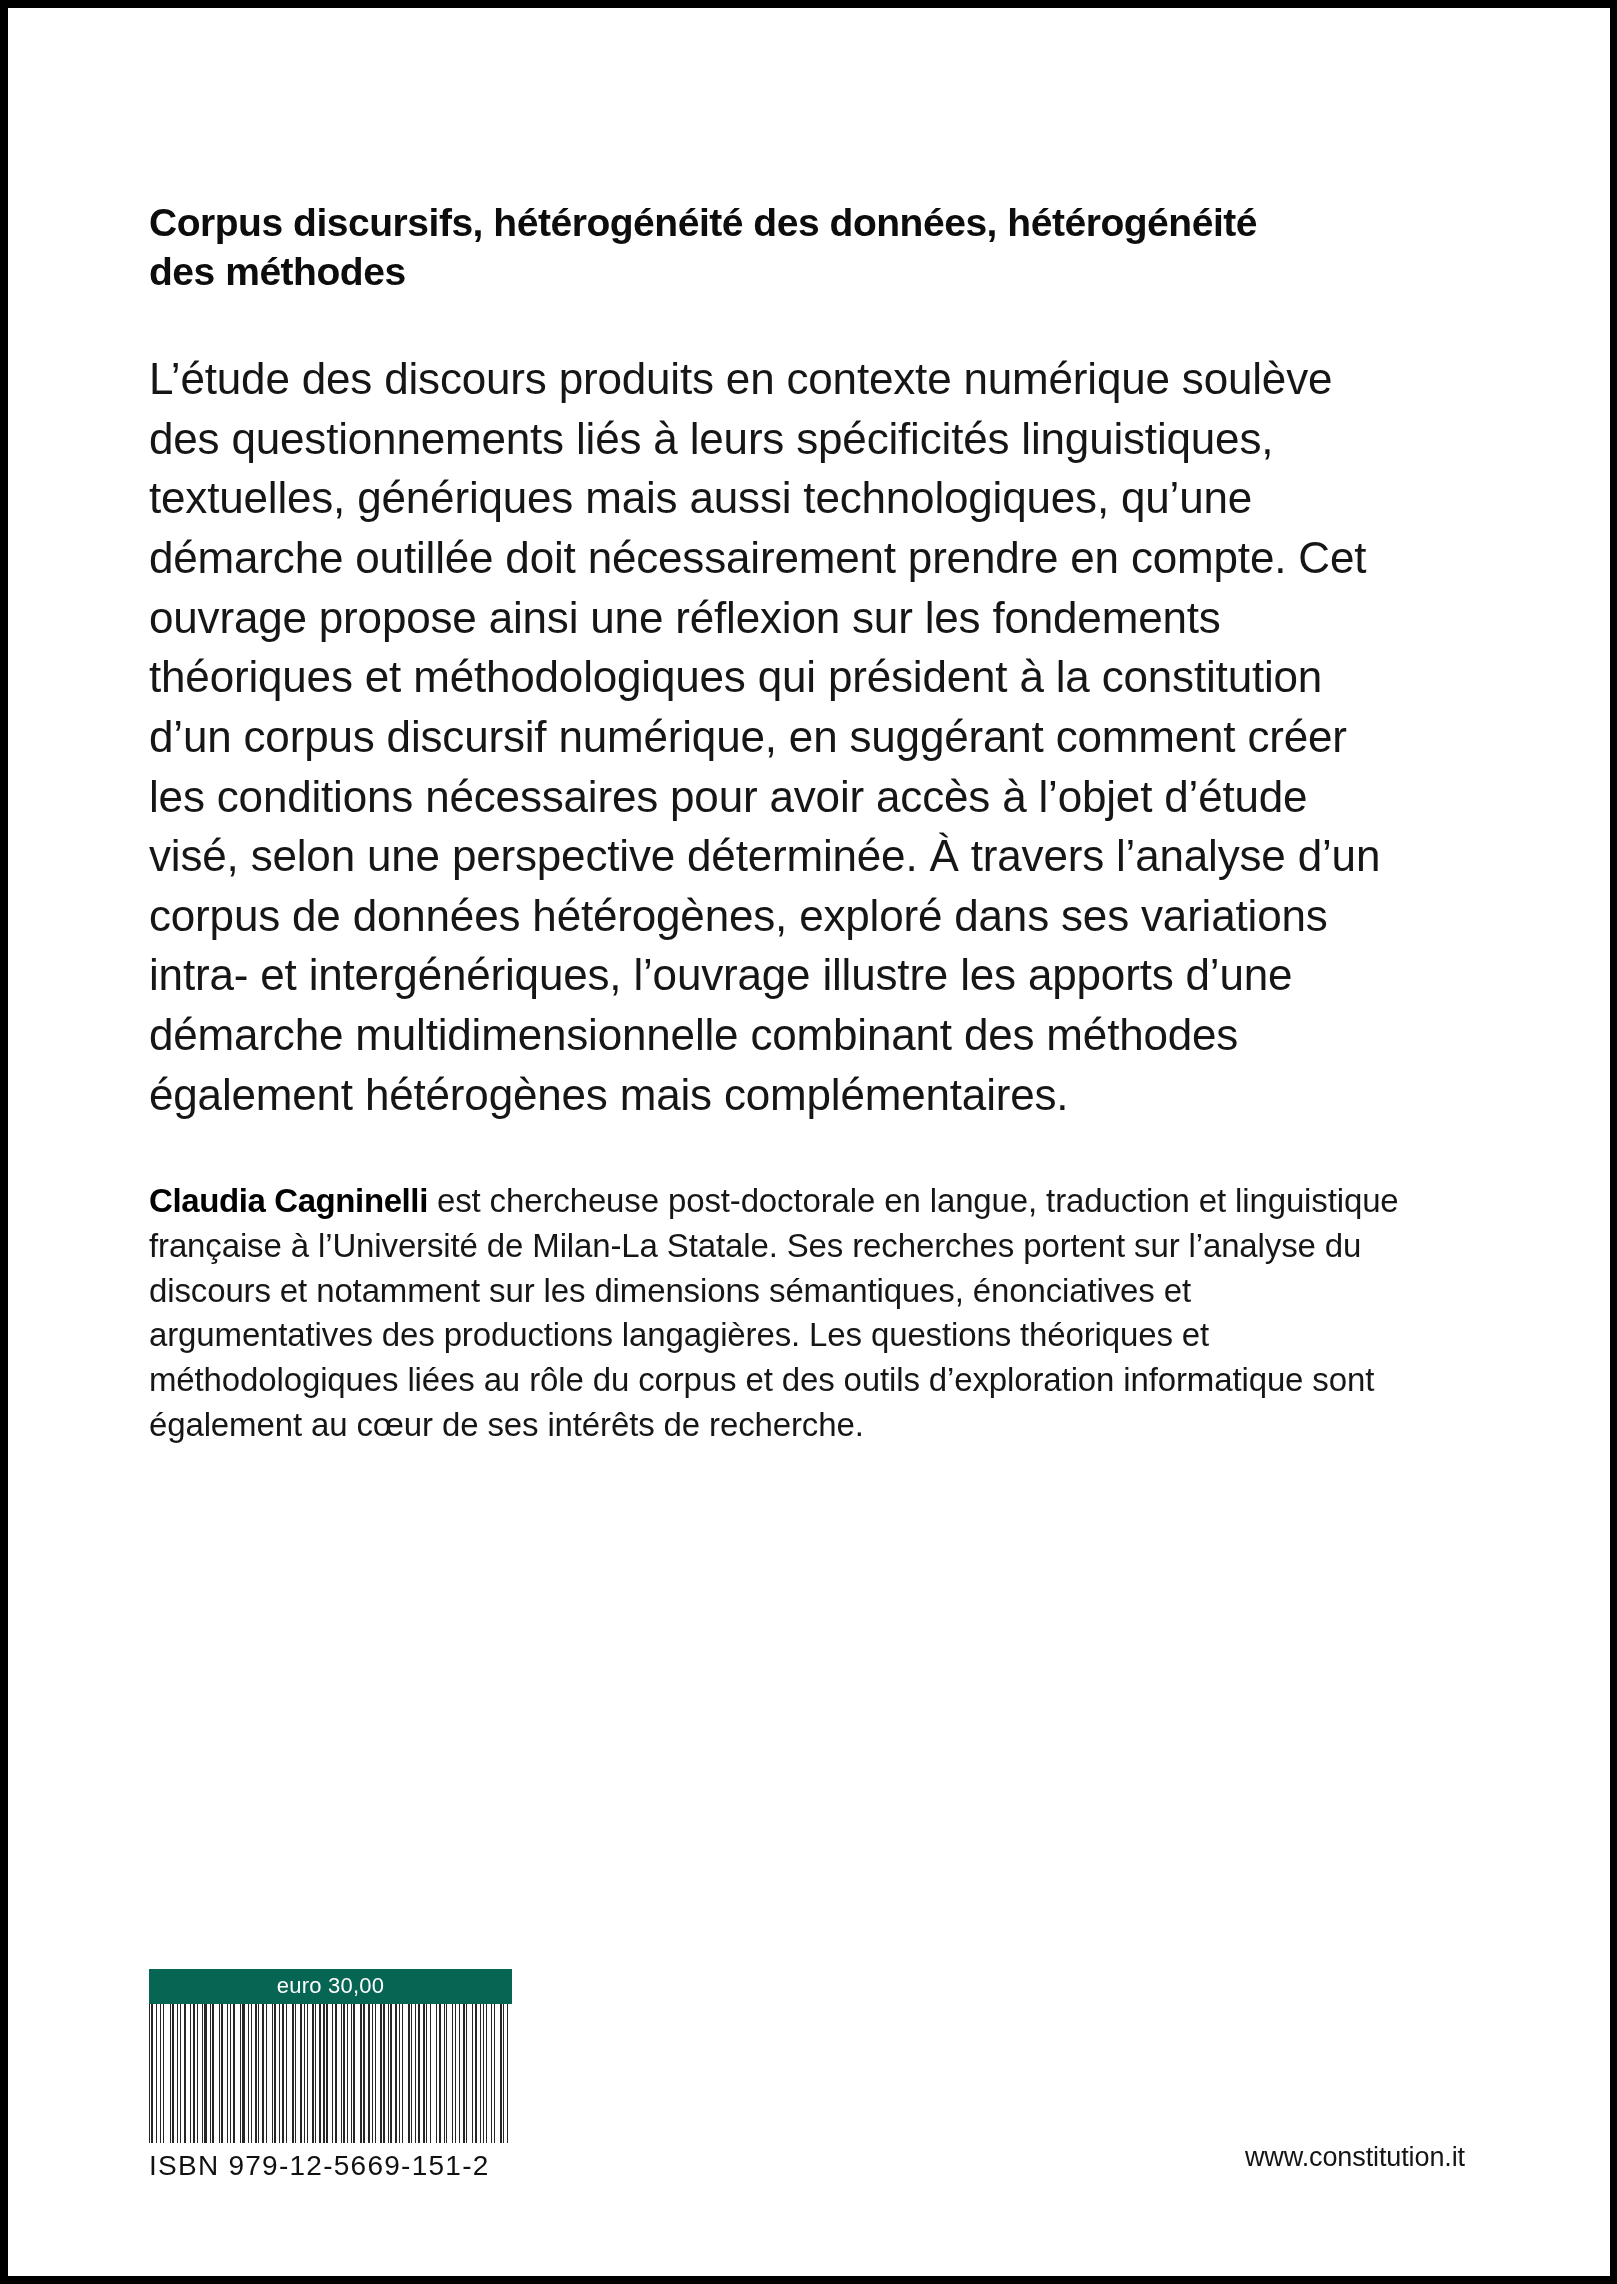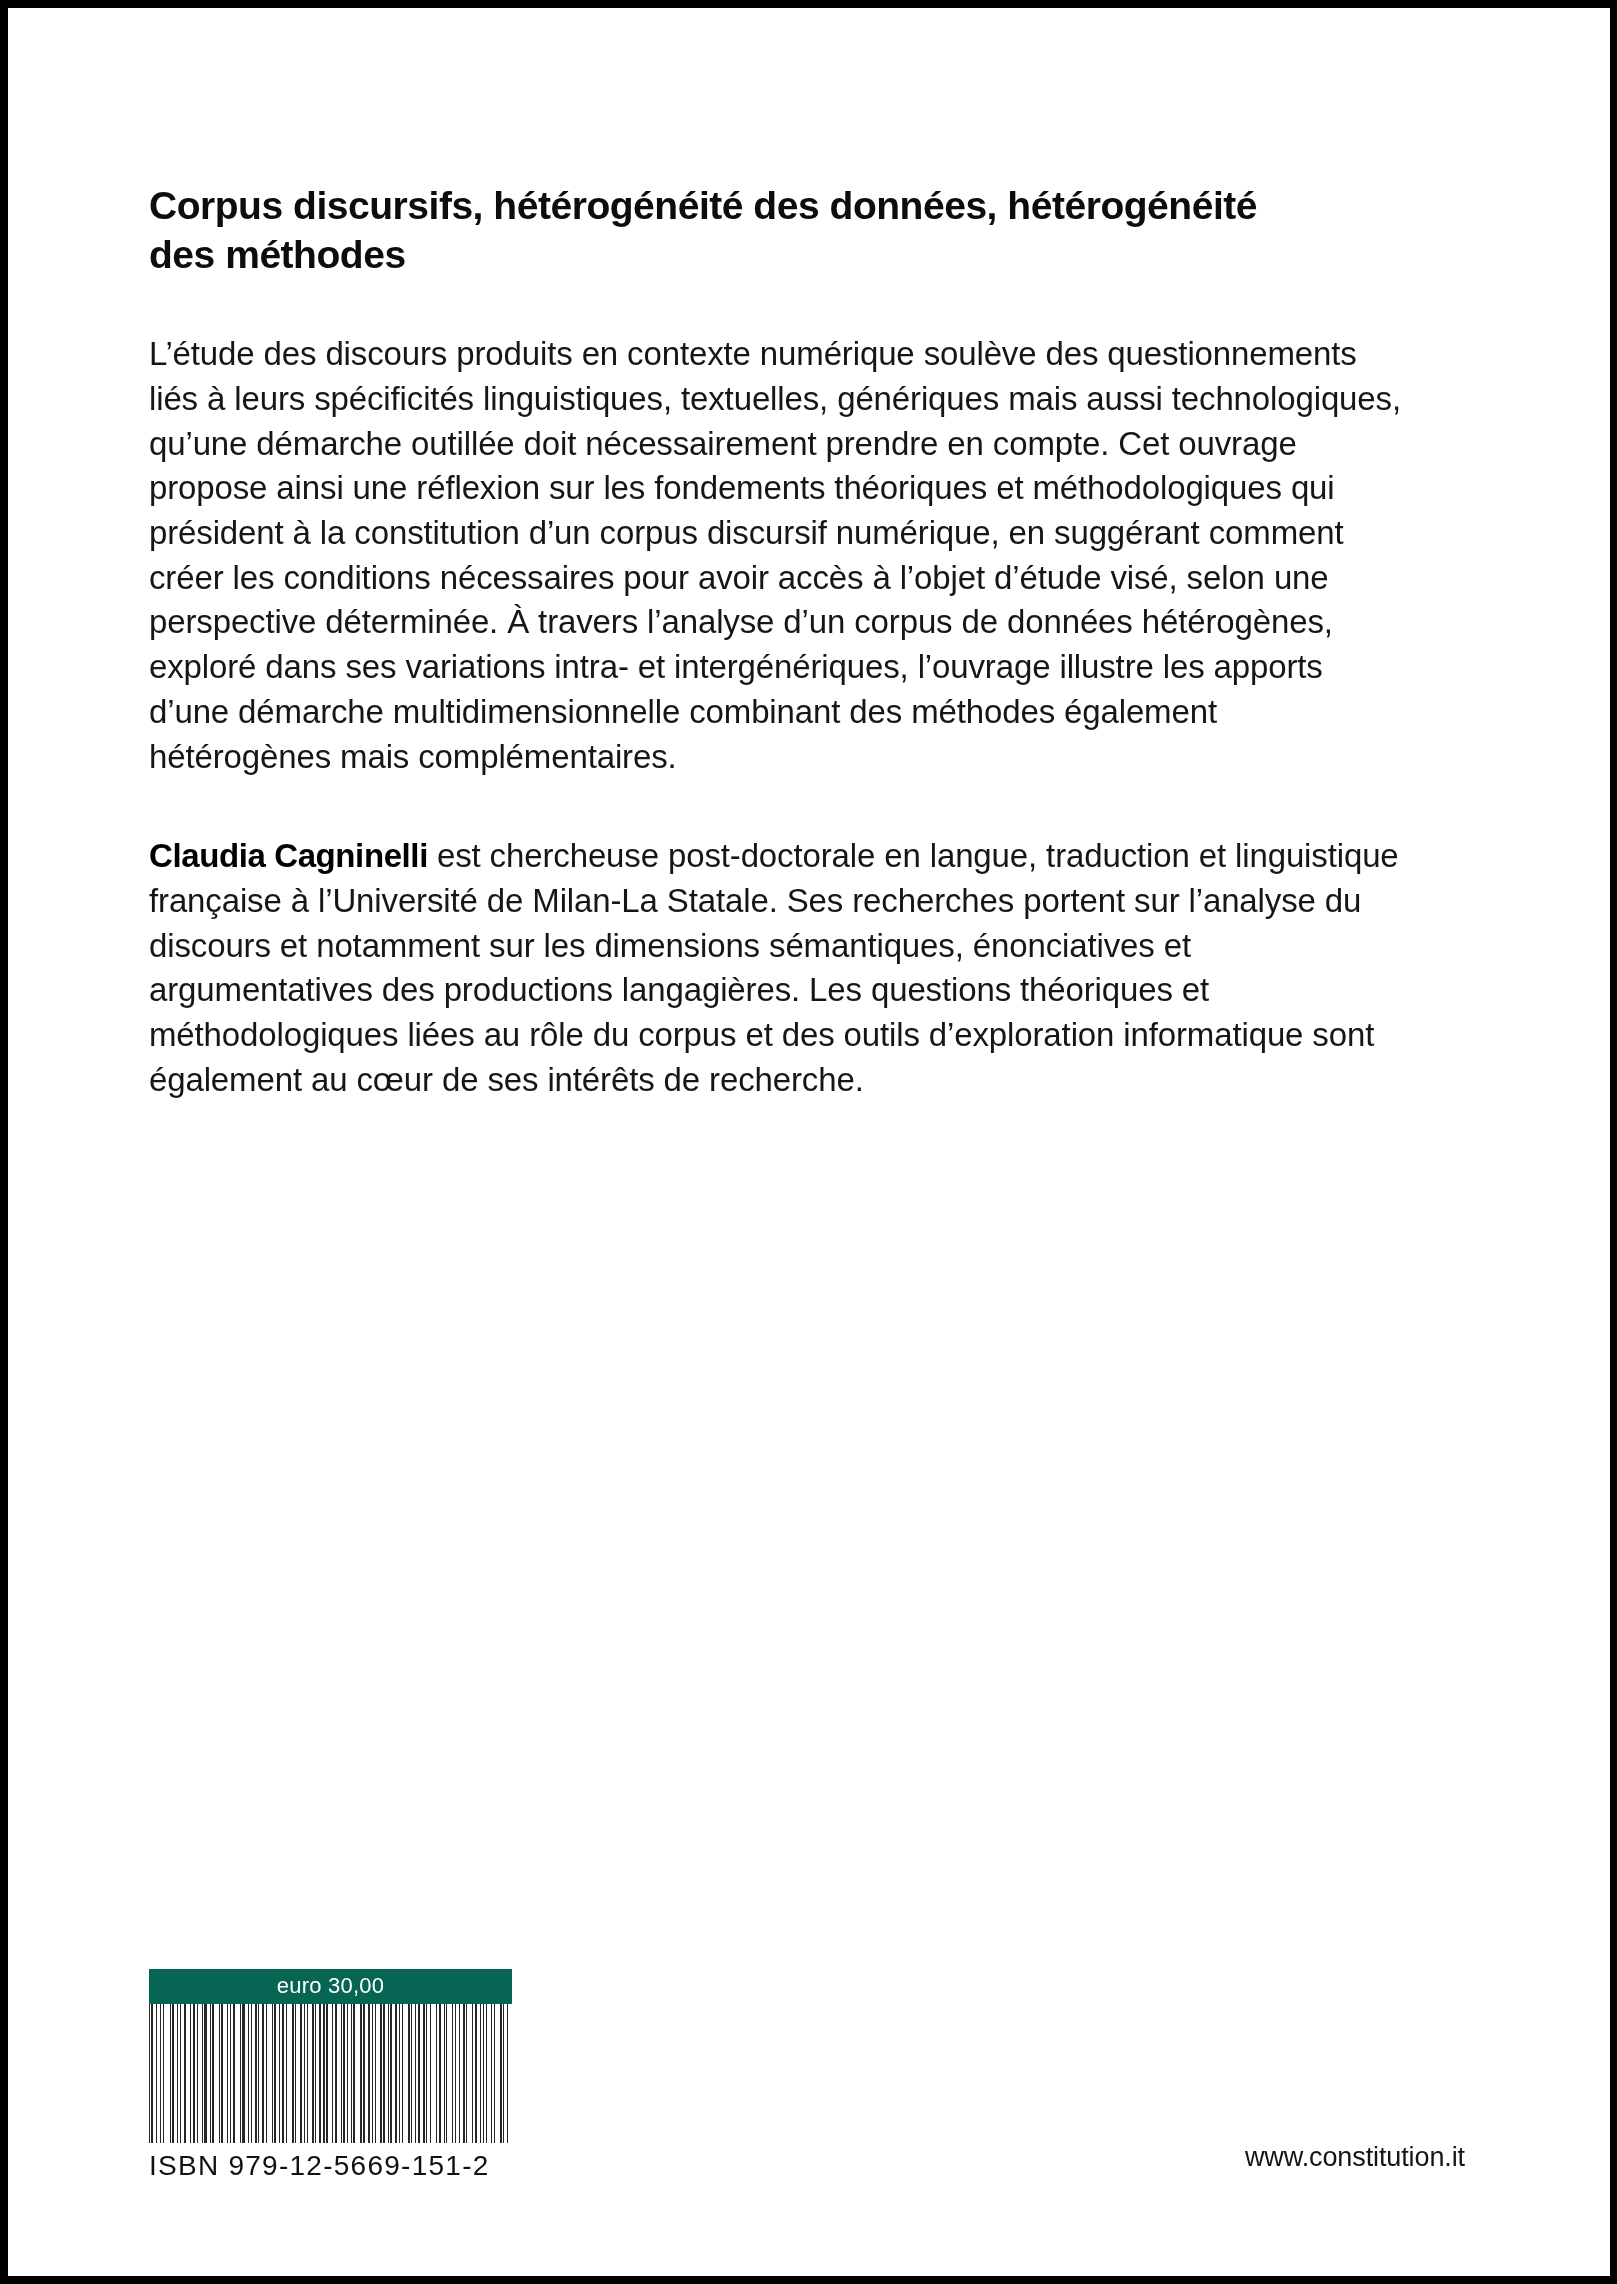--- a/index.html
+++ b/index.html
@@ -19,42 +19,42 @@
     background:#ffffff;
     border:8.9px solid #000000;
     font-family:"Liberation Sans", sans-serif;
     color:#111111;
     -webkit-font-smoothing:antialiased;
   }
 
   .content {
     position:absolute;
     left:141px;
-    top:0;
+    top:17px;
     width:1257px;
   }
 
   
   .book-title {
     margin-top:173px;
     font-family:"Liberation Sans", sans-serif;
     font-weight:700;
     font-size:39px;
     line-height:1.26;
     letter-spacing:-0.012em;
     color:#0d0d0d;
     max-width:1184px;
   }
 
   
   .blurb {
     margin-top:53px;
     font-family:"Liberation Sans", sans-serif;
     font-weight:300;
-    font-size:33px;
+    font-size:44px;
     line-height:1.355;
     letter-spacing:-0.004em;
     color:#161616;
     text-align:left;
     max-width:1257px;
   }
 
   .preface {
     margin-top:50px;
     font-family:"Liberation Sans", sans-serif;

